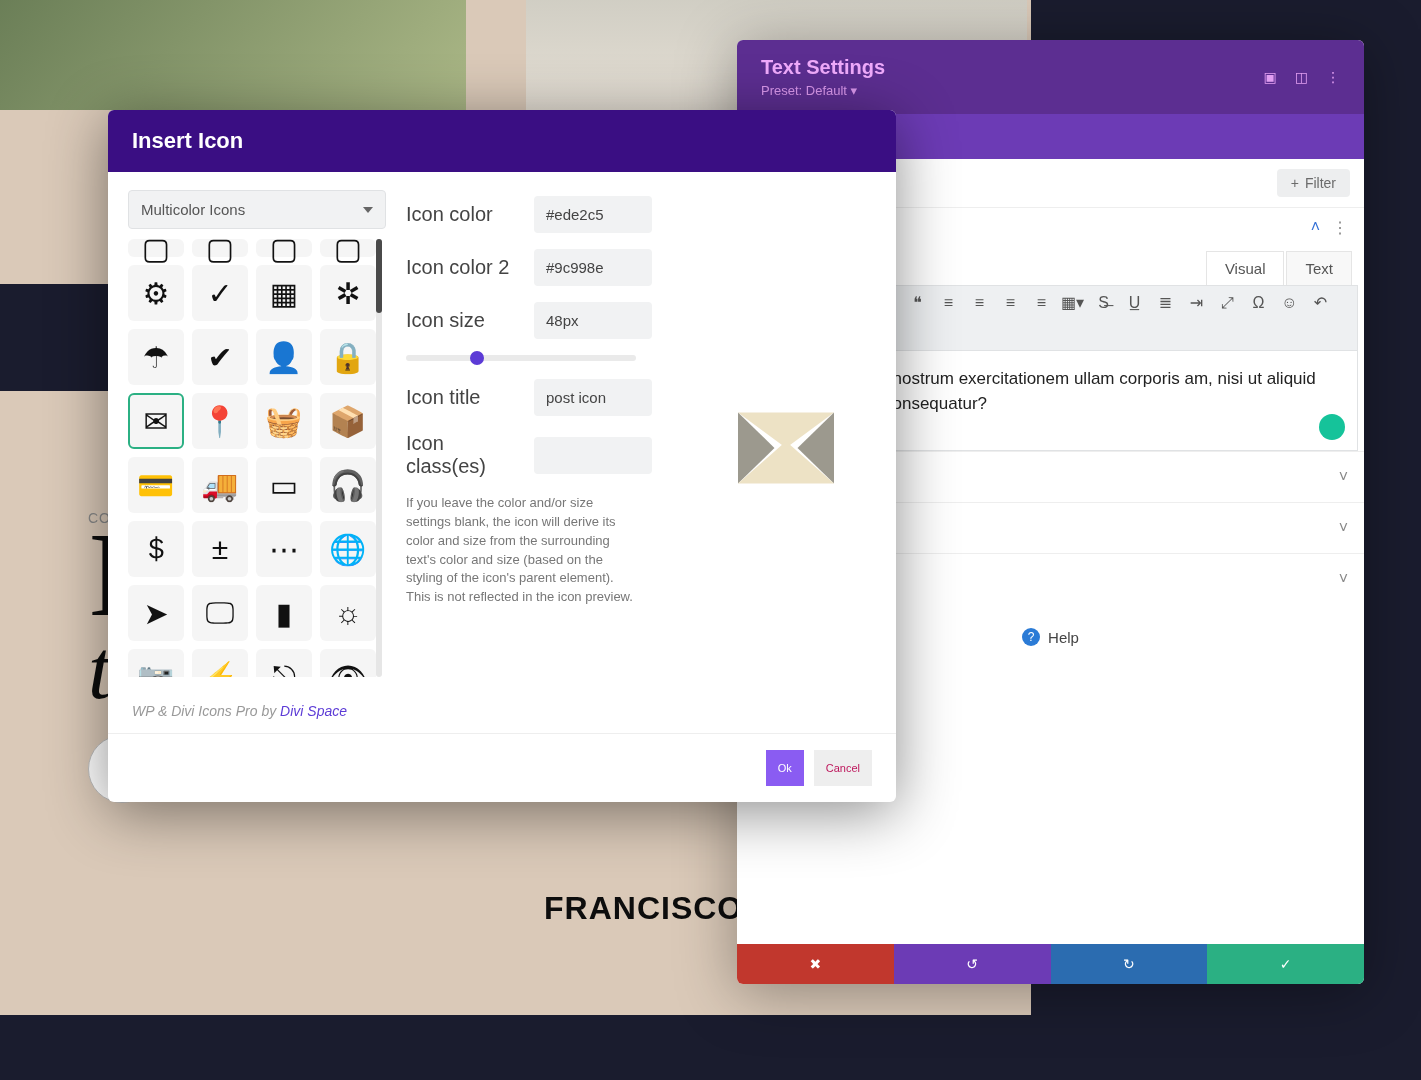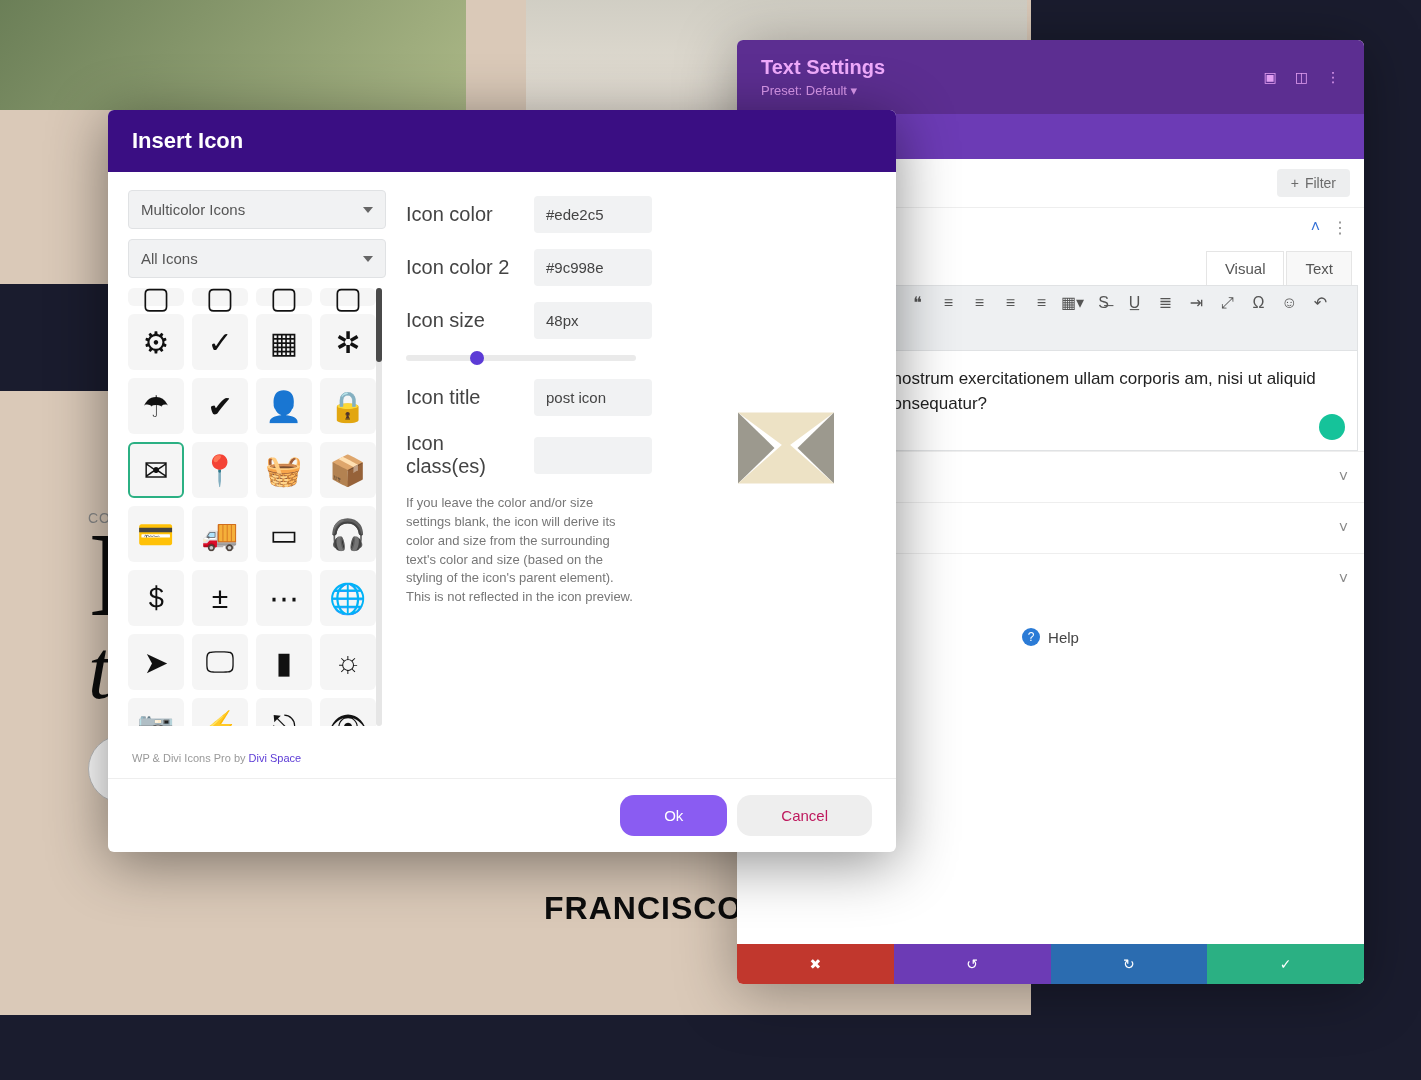--- a/index.html
+++ b/index.html
@@ -62,26 +62,26 @@
 .cell{width:56px;height:56px;background:#f5f5f5;border-radius:6px;display:flex;align-items:center;justify-content:center;font-size:30px;color:#111;cursor:pointer}
 .cell.sel{border:2px solid #2bb083}
 .cell.stub{height:18px}
 .col-mid{flex:1;padding-top:6px}
 .row{display:flex;align-items:center;gap:18px;margin-bottom:16px}
 .row label{font-size:20px;color:#444;width:110px}
 .row input{width:118px;padding:10px 12px;background:#f1f2f3;border:none;border-radius:4px;font-size:15px;color:#444}
 .slider{margin:2px 0 18px;position:relative;height:6px;background:#eaeaea;border-radius:3px;width:230px}
 .slider .knob{position:absolute;top:-4px;left:64px;width:14px;height:14px;border-radius:50%;background:#5c3bd6}
 .note{font-size:13px;color:#777;line-height:1.45;max-width:228px}
-.attrib{font-size:11px;color:#999;padding:8px 24px 14px}
+.attrib{font-size:14px;color:#999;font-style:italic;padding:8px 24px 14px}
 .attrib a{color:#5c3bd6}
 .preview{width:180px;display:flex;align-items:flex-start;justify-content:center;padding-top:222px}
 .preview svg{width:96px;height:72px}
 .modal-foot{border-top:1px solid #eee;padding:16px 24px;display:flex;justify-content:flex-end;gap:10px}
-.btn{padding:12px 44px;border-radius:14px;border:none;font-size:15px;cursor:pointer}
+.btn{padding:12px 12px;border-radius:0;border:none;font-size:11px;cursor:pointer}
 .btn-ok{background:#8a5cf2;color:#fff}
 .btn-cancel{background:#eee;color:#be185d}
 .chev{width:0;height:0;border-left:5px solid transparent;border-right:5px solid transparent;border-top:6px solid #666}
 </style>
 </head>
 <body>
 
 <div class="bg">
   <div class="bg-top1"></div>
   <div class="bg-top2"></div>
@@ -182,24 +182,20 @@
       </div>
   </div>
 </div>
 
 <div class="modal">
   <div class="modal-head">Insert Icon</div>
   <div class="modal-body">
     <div class="col-left">
       <div class="select">
         <span>Multicolor Icons</span>
-        <span class="chev"></span>
-      </div>
-      <div class="select">
-        <span>All Icons</span>
         <span class="chev"></span>
       </div>
       <div class="grid-wrap">
         <div class="grid" id="icon-grid">
             <div class="cell stub">▢</div>
             <div class="cell stub">▢</div>
             <div class="cell stub">▢</div>
             <div class="cell stub">▢</div>
             <div class="cell">⚙</div>
             <div class="cell">✓</div>

